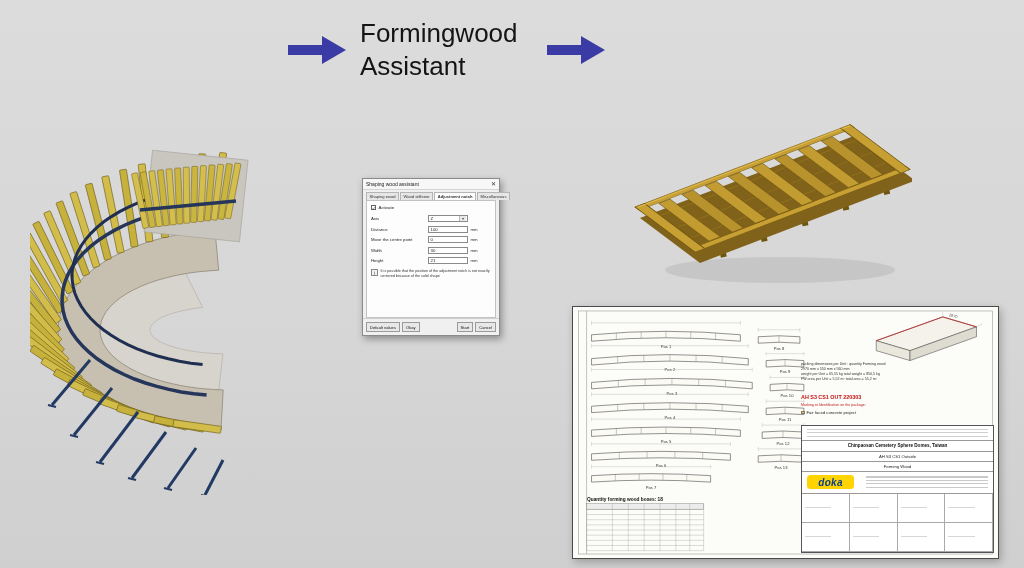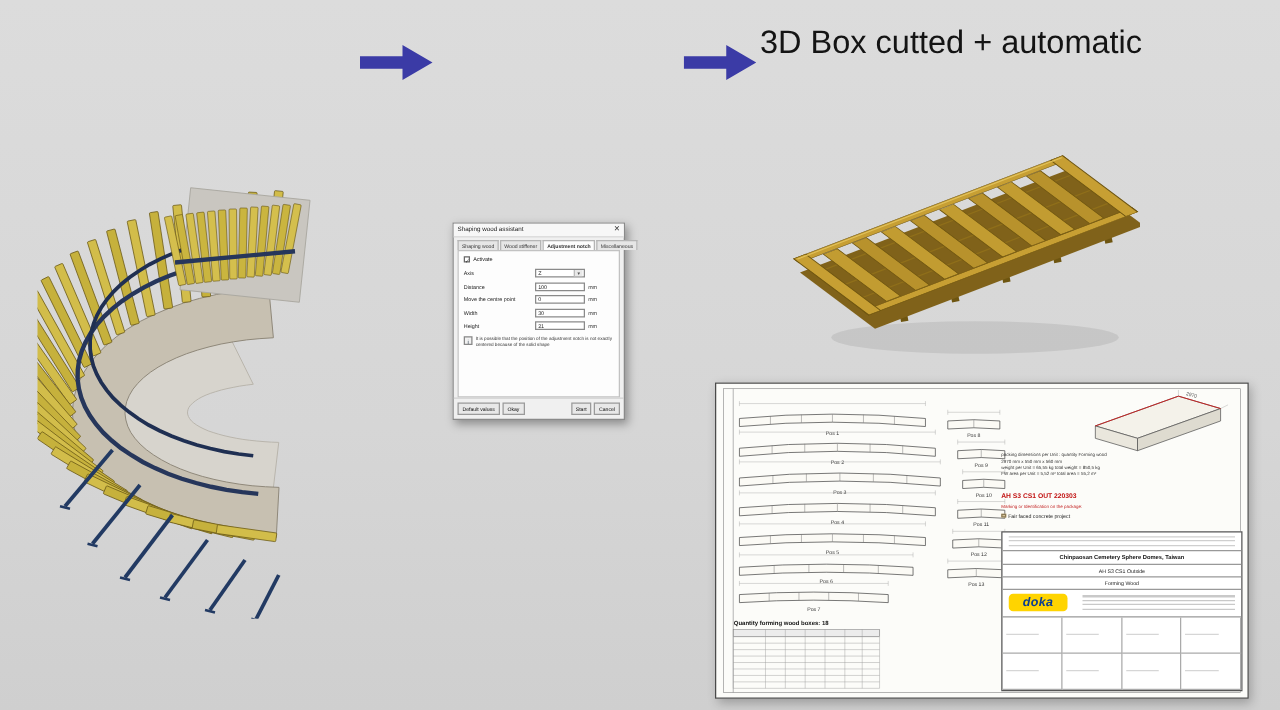--- a/index.html
+++ b/index.html
@@ -62,27 +62,30 @@
 </head>
 <body>
 
 <div class="stage">
 
 
   <svg class="arrow" style="left:288px;top:35px" viewBox="0 0 60 30">
     <polygon points="0,10 34,10 34,1 58,15 34,29 34,20 0,20" fill="#3b3ba6"></polygon>
   </svg>
 
+  <div class="step" style="left:360px;top:17px">
+    <div>Formingwood</div>
+    <div>Assistant</div>
+  </div>
 
   <svg class="arrow" style="left:547px;top:35px" viewBox="0 0 60 30">
     <polygon points="0,10 34,10 34,1 58,15 34,29 34,20 0,20" fill="#3b3ba6"></polygon>
   </svg>
 
   <div class="step" style="left:608px;top:17px">
-    <div>3D Box cutted + automatic</div>
   </div>
 
   <svg id="fw" style="position:absolute;left:30px;top:110px;width:320px;height:385px" viewBox="0 0 320 385">
       <path d="M154.9,161.7L145.7,163.5L136.8,165.6L128.3,168.0L120.2,170.6L112.5,173.6L105.3,176.8L98.7,180.3L92.6,183.9L87.2,187.8L82.3,191.9L78.2,196.1L74.7,200.5L71.9,205.0L69.9,209.5L68.6,214.1L68.0,218.8L68.2,223.5L69.1,228.1L70.8,232.7L73.2,237.2L76.3,241.6L80.1,245.9L84.6,250.1L89.7,254.1L95.5,257.9L101.8,261.4L108.7,264.8L116.1,267.9L124.0,270.7L132.3,273.2L141.0,275.5L150.1,277.4L159.4,279.0L168.9,280.3L178.7,281.2L188.5,281.8L193.0,243.9L187.1,243.7L181.2,243.3L175.4,242.8L169.7,242.2L164.3,241.5L159.0,240.6L154.0,239.6L149.2,238.5L144.7,237.3L140.5,236.0L136.6,234.7L133.2,233.2L130.0,231.6L127.3,230.0L125.0,228.4L123.1,226.7L121.7,224.9L120.7,223.1L120.1,221.3L120.0,219.5L120.4,217.7L121.1,215.9L122.4,214.2L124.1,212.5L126.2,210.8L128.7,209.1L131.6,207.5L134.9,206.0L138.6,204.6L142.6,203.3L147.0,202.0L151.6,200.9L156.5,199.9L161.7,198.9L167.1,198.1L172.6,197.4Z" fill="#d7d4cd" stroke="#b9b5ac" stroke-width="0.8"></path>
       <path d="M185.0,120.4L170.8,121.5L156.8,123.2L143.1,125.6L129.7,128.7L116.9,132.4L104.7,136.8L93.1,141.7L82.2,147.1L72.2,153.1L63.0,159.5L54.8,166.4L47.7,173.6L41.5,181.1L36.5,188.9L32.6,196.9L29.9,205.1L28.4,213.4L28.0,221.7L28.9,230.1L30.9,238.3L34.1,246.4L38.5,254.4L44.0,262.1L50.5,269.5L58.2,276.6L66.8,283.2L76.3,289.5L86.7,295.2L97.8,300.4L109.7,305.1L122.2,309.2L135.3,312.6L148.8,315.5L162.6,317.6L176.7,319.1L191.0,319.9L193.2,279.9L182.4,279.4L171.7,278.6L161.3,277.3L151.1,275.6L141.2,273.5L131.8,271.1L122.8,268.3L114.3,265.1L106.5,261.7L99.3,257.9L92.8,253.9L87.0,249.7L82.1,245.3L77.9,240.6L74.6,235.9L72.2,231.0L70.7,226.0L70.0,221.0L70.3,216.0L71.4,211.1L73.5,206.2L76.4,201.3L80.2,196.7L84.9,192.1L90.3,187.8L96.5,183.7L103.4,179.9L111.0,176.3L119.2,173.0L127.9,170.1L137.2,167.5L146.9,165.2L157.0,163.4L167.3,161.9L177.9,160.9L188.7,160.2Z" fill="#c7c0b1" stroke="#8f887a" stroke-width="0.8"></path>
       <g>
         <rect x="181.5" y="42.4" width="7" height="78.0" rx="0.8" fill="#d2bd4a" stroke="#6d5c18" stroke-width="0.6" transform="rotate(6.0 185.0 120.4)"></rect>
         <rect x="164.5" y="43.7" width="7" height="78.0" rx="0.8" fill="#c6b13c" stroke="#6d5c18" stroke-width="0.6" transform="rotate(3.1 168.0 121.7)"></rect>
         <rect x="147.7" y="46.1" width="7" height="78.0" rx="0.8" fill="#d2bd4a" stroke="#6d5c18" stroke-width="0.6" transform="rotate(0.1 151.2 124.1)"></rect>
         <rect x="131.5" y="49.4" width="7" height="78.0" rx="0.8" fill="#c6b13c" stroke="#6d5c18" stroke-width="0.6" transform="rotate(-2.8 135.0 127.4)"></rect>

